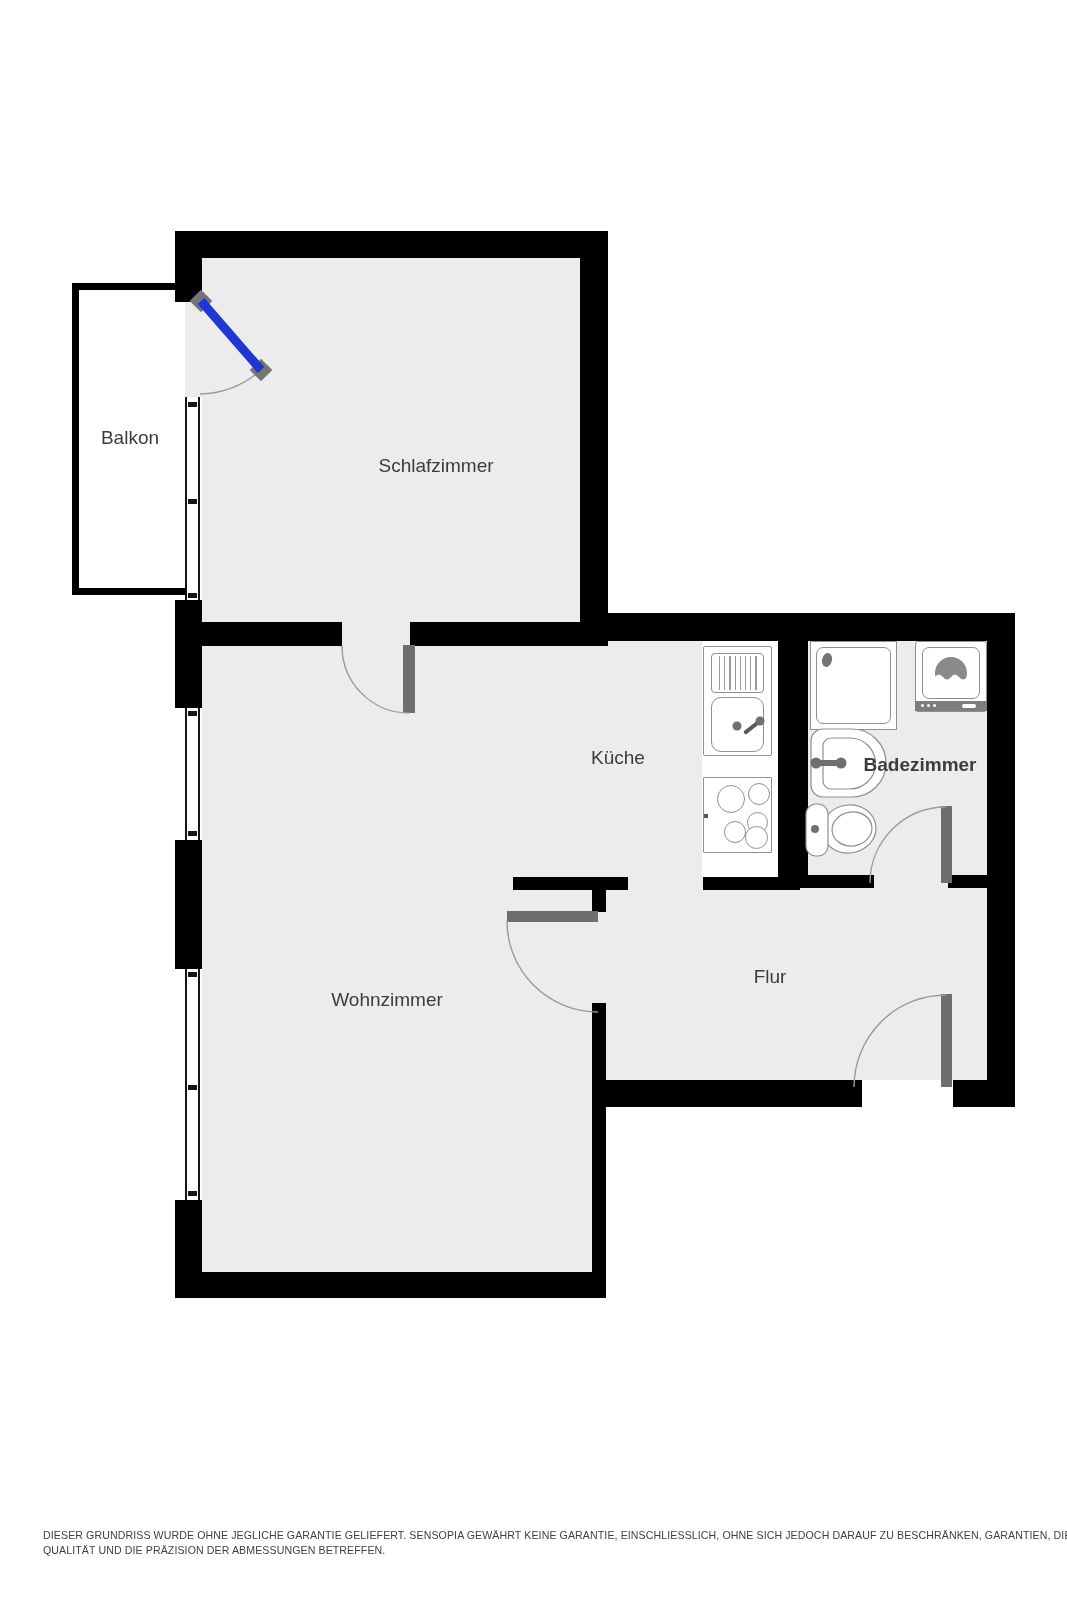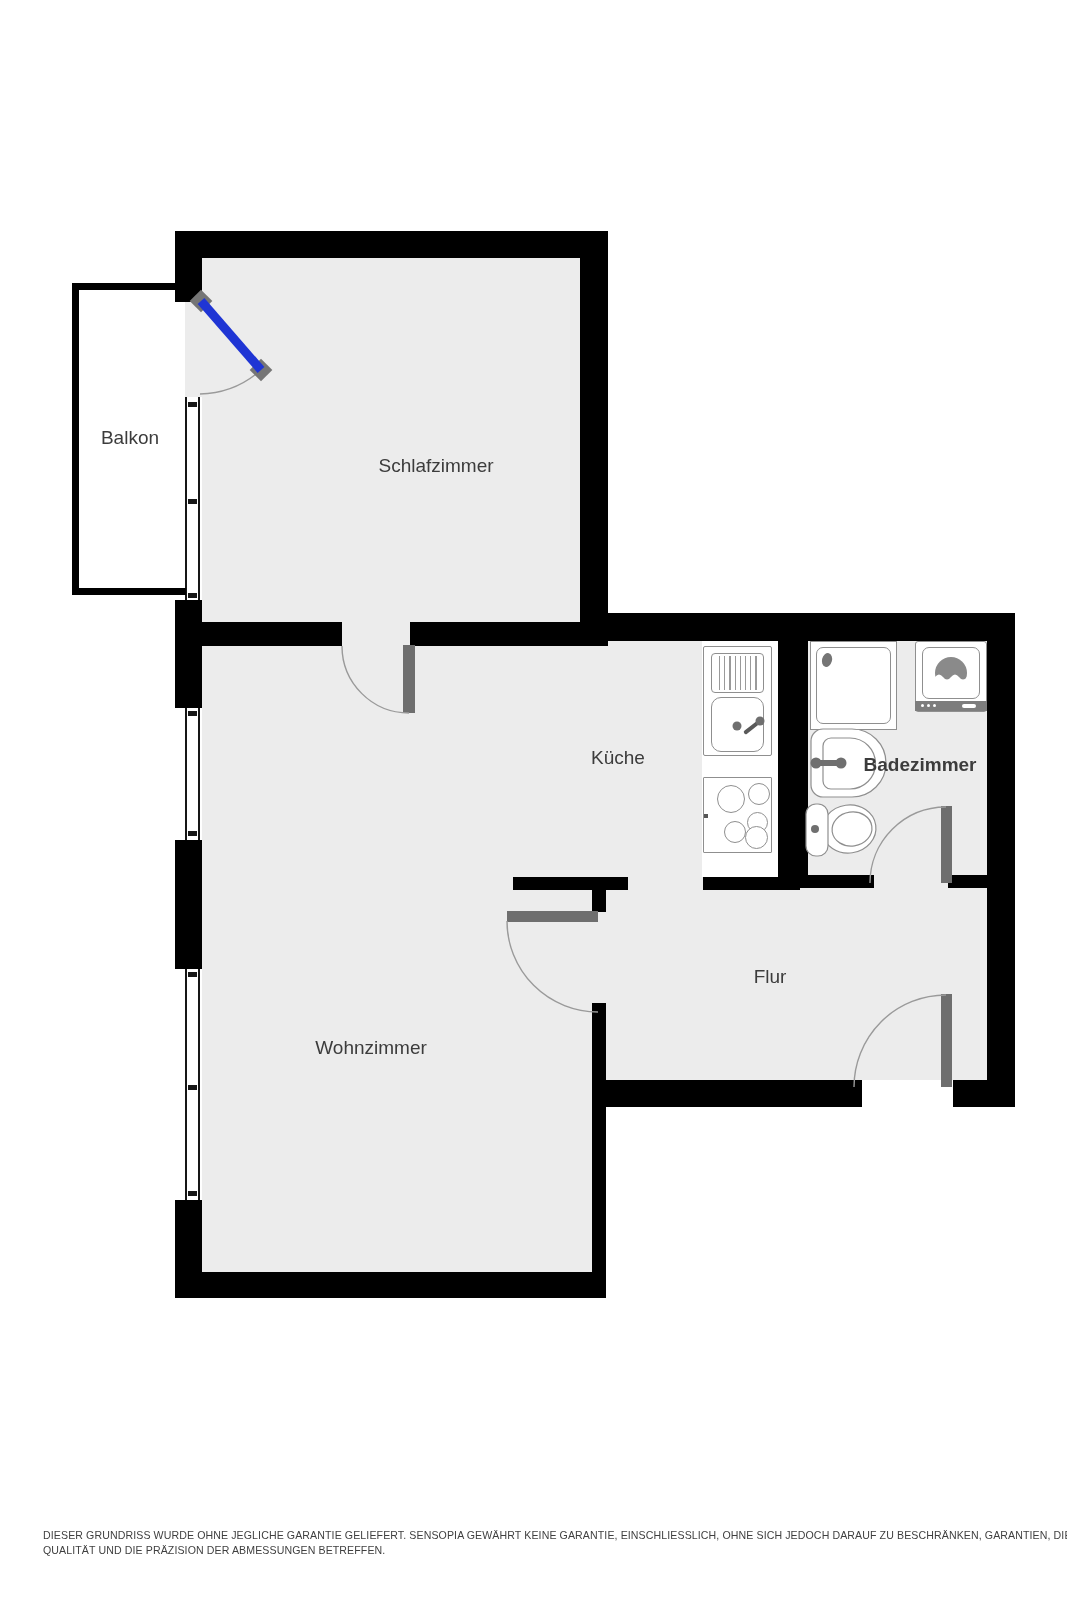--- a/index.html
+++ b/index.html
@@ -142,21 +142,21 @@
       <circle cx="760" cy="721" r="4.5" fill="#6f6f6f"></circle>
     </g>
 
     <ellipse cx="827" cy="660" rx="5" ry="7" transform="rotate(15 827 660)" fill="#757575"></ellipse>
   </svg>
 
   <div class="label" style="left:130px;top:438px;">Balkon</div>
   <div class="label" style="left:392px;top:466px;margin-left:44px;">Schlafzimmer</div>
   <div class="label" style="left:618px;top:758px;">Küche</div>
   <div class="label" style="left:920px;top:765px;font-weight:bold;">Badezimmer</div>
-  <div class="label" style="left:371px;top:1000px;margin-top:48px;">Wohnzimmer</div>
+  <div class="label" style="left:387px;top:1000px;">Wohnzimmer</div>
   <div class="label" style="left:770px;top:977px;">Flur</div>
 
   <div class="disclaimer">
     <div>DIESER GRUNDRISS WURDE OHNE JEGLICHE GARANTIE GELIEFERT. SENSOPIA GEWÄHRT KEINE GARANTIE, EINSCHLIESSLICH, OHNE SICH JEDOCH DARAUF ZU BESCHRÄNKEN, GARANTIEN, DIE DIE</div>
     <div>QUALITÄT UND DIE PRÄZISION DER ABMESSUNGEN BETREFFEN.</div>
   </div>
 
 </div>
 
 </body></html>

